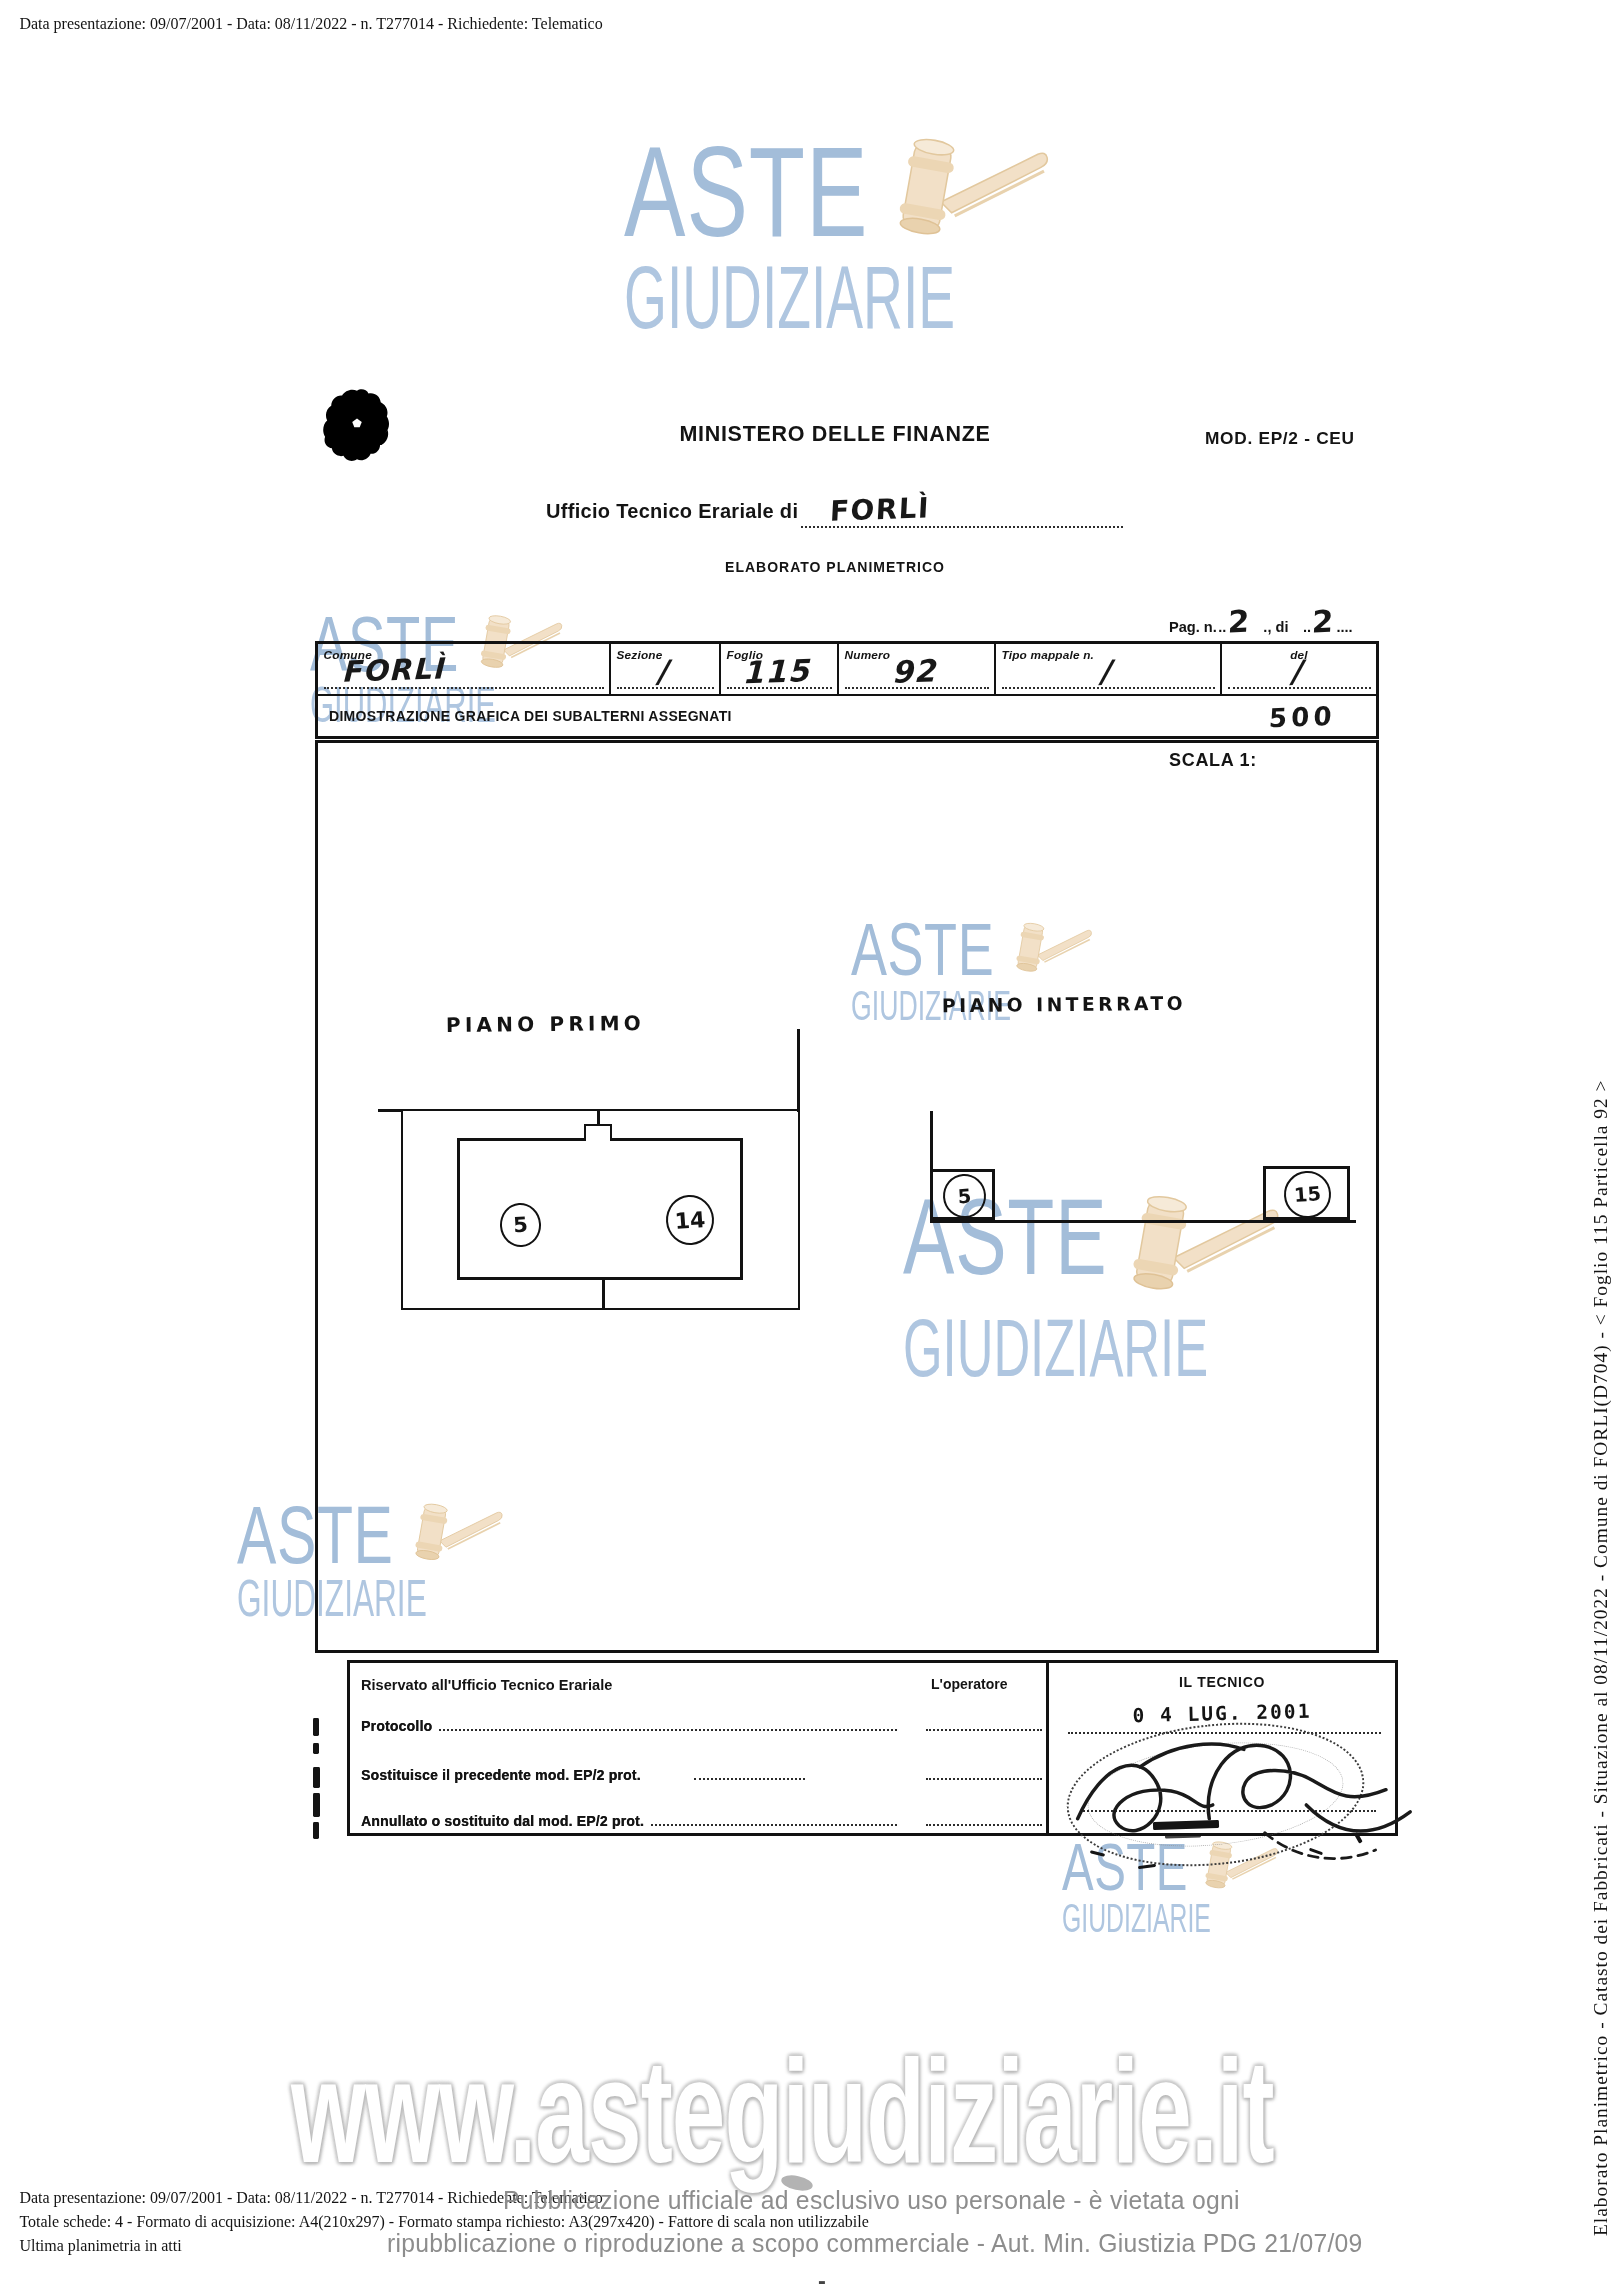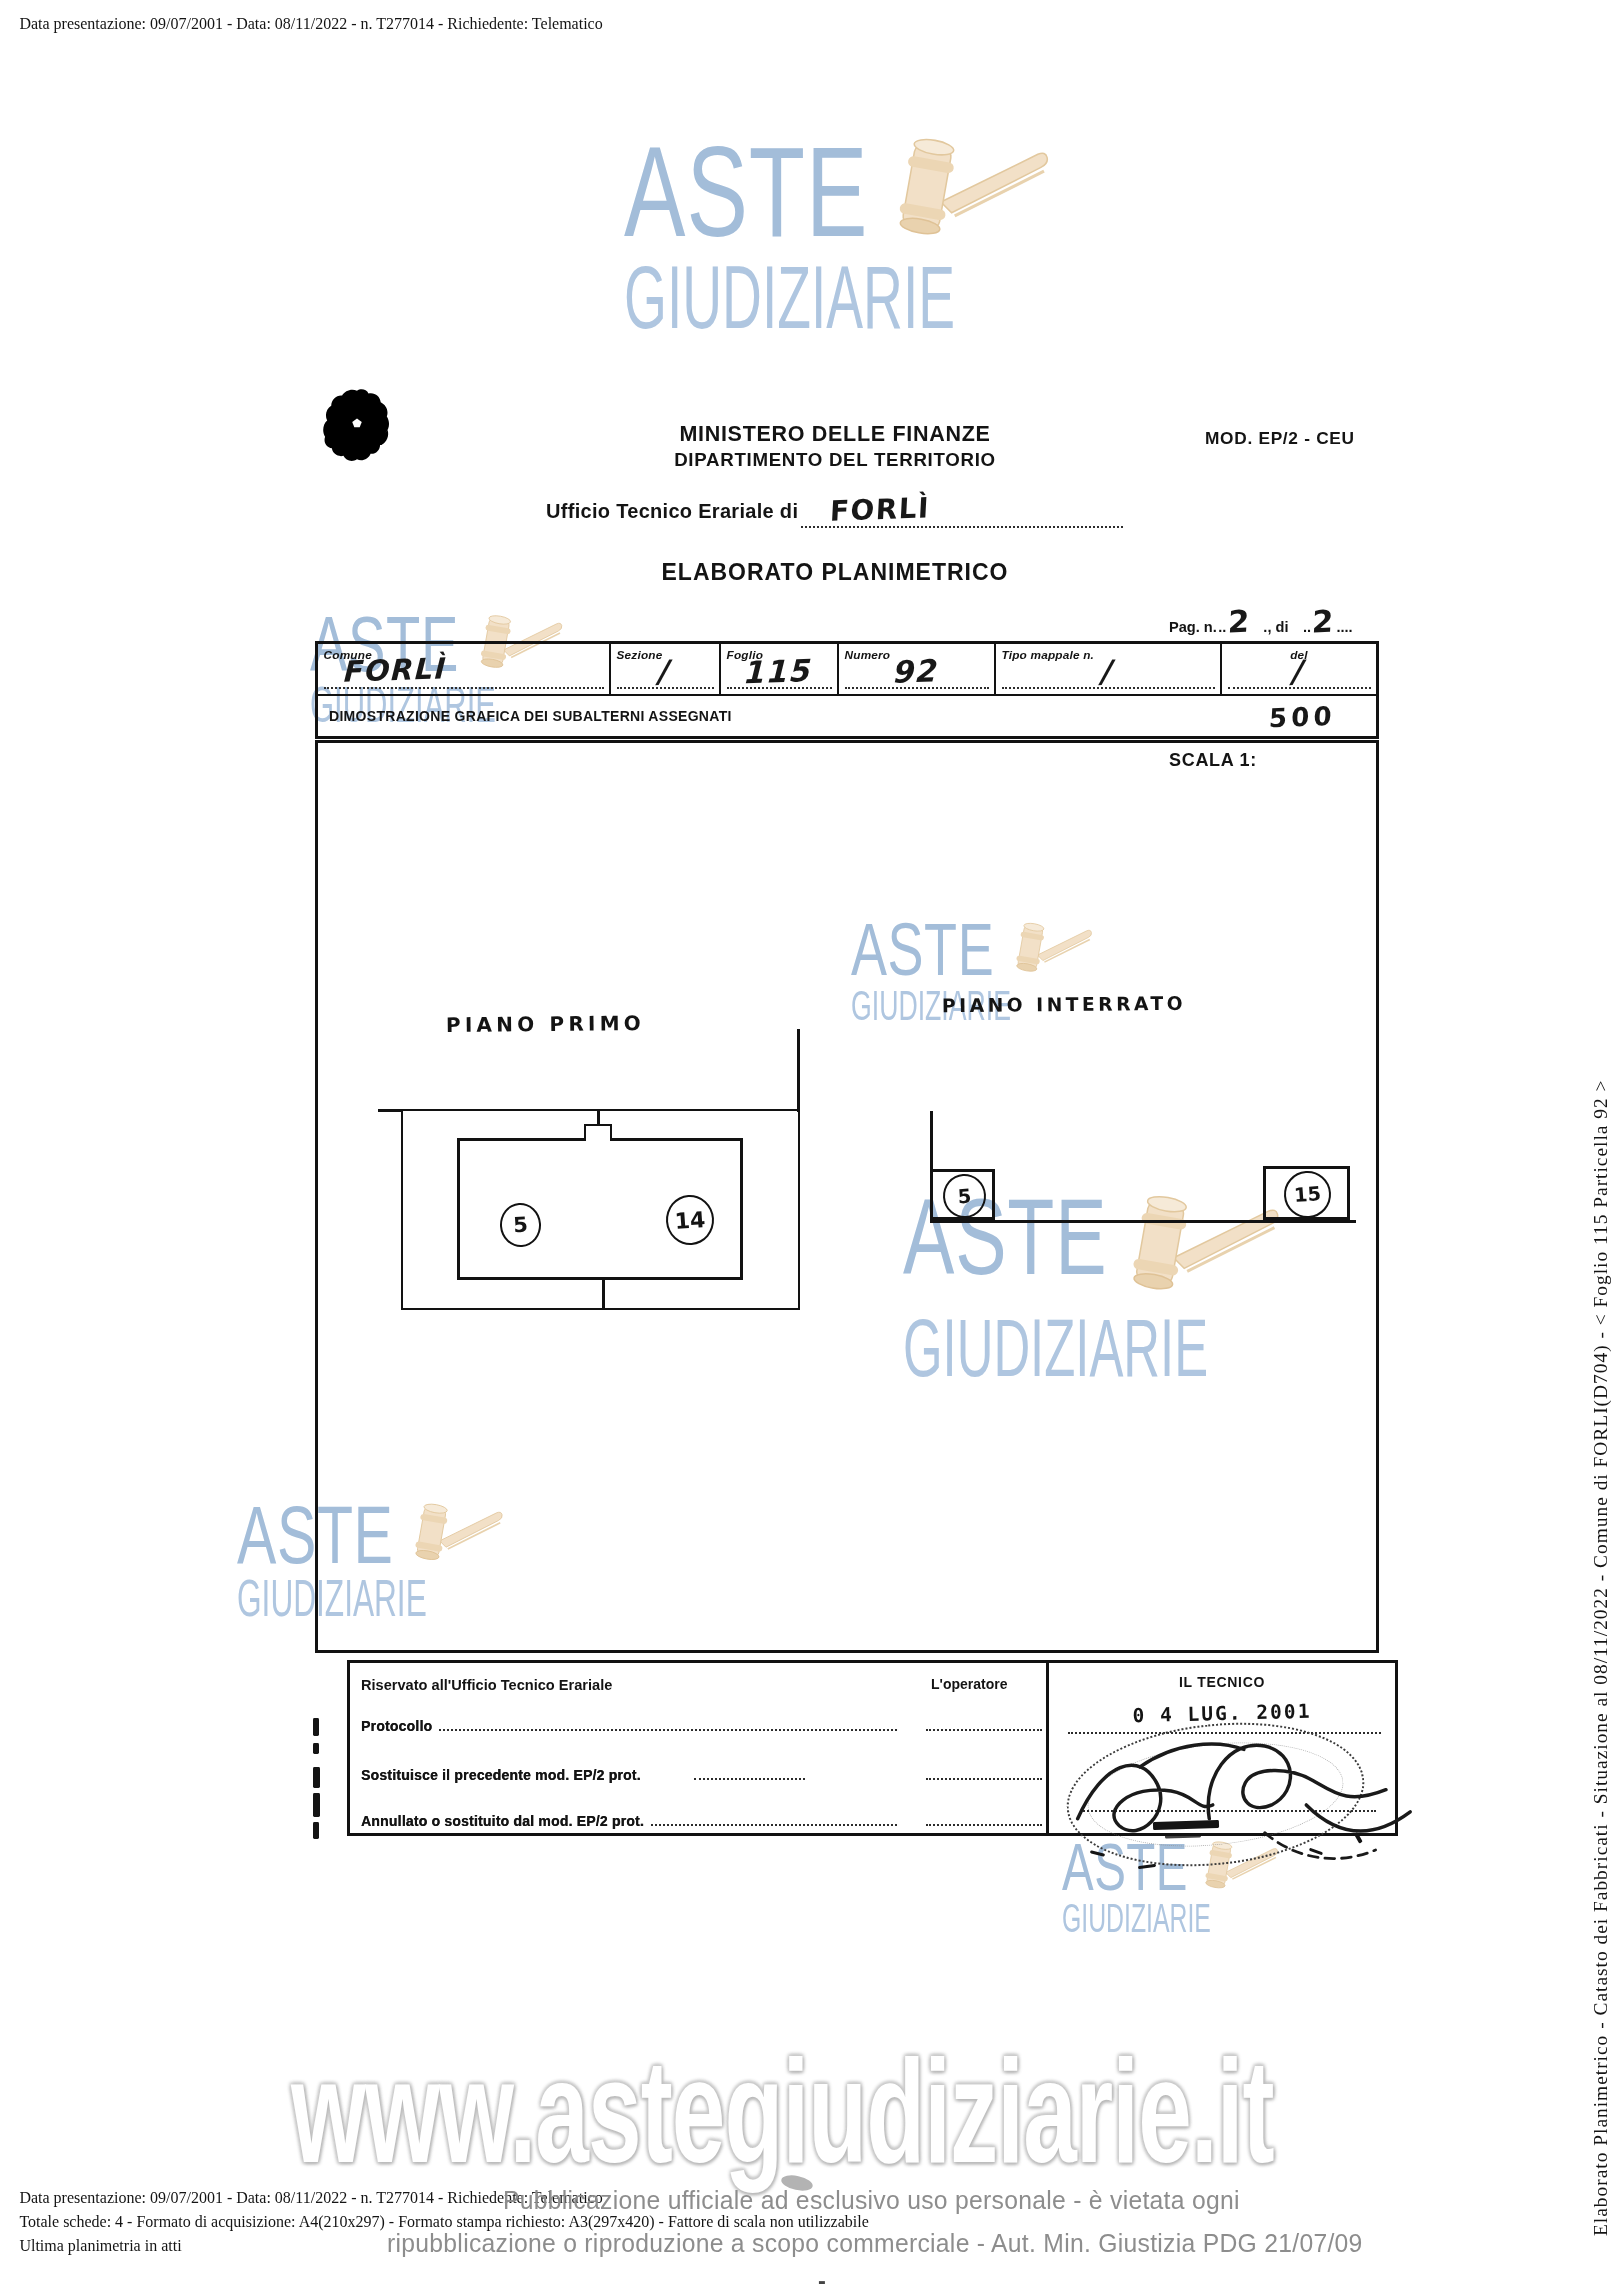--- a/index.html
+++ b/index.html
@@ -144,30 +144,29 @@
 
     <div class="abs pb" style="left:1205px;top:428px;font-size:17.3px;letter-spacing:0.7px;">MOD. EP/2 - CEU</div>
 
     <svg class="abs" style="left:323px;top:388px;width:68px;height:78px;" viewBox="0 0 100 115">
       <path fill="#000" d="M50 4 C56 0 64 2 67 8 C76 6 84 12 85 21 C93 25 97 34 94 42 C99 50 98 60 92 66 C95 74 91 82 84 84 C84 92 77 98 70 97 C67 105 57 109 50 105 C43 110 33 107 30 100 C22 102 14 97 13 89 C5 88 0 80 3 72 C-2 64 0 53 6 48 C2 40 5 30 12 26 C12 17 20 10 28 11 C32 4 42 0 50 4 Z"></path>
       <path fill="#000" d="M6 62 C14 70 22 74 30 74 L70 74 C80 74 90 68 95 62 C98 70 94 80 86 84 L16 86 C8 82 4 72 6 62 Z"></path>
       <path fill="#fff" d="M50 45 l7 5 -3 8 h-8 l-3 -8 Z"></path>
     </svg>
 
     <div class="abs pb" style="left:315px;top:422px;width:1040px;text-align:center;font-size:21.5px;letter-spacing:0.7px;">MINISTERO DELLE FINANZE</div>
-    <div class="abs pb" style="left:315px;top:449px;width:1040px;text-align:center;font-size:18.7px;letter-spacing:0.7px;">DIPARTIMENTO DEL TERRITORIO</div>
 
     <div class="abs" style="left:546px;top:495px;height:33px;">
       <span style="font-size:20px;font-weight:bold;letter-spacing:0.3px;vertical-align:bottom;line-height:33px;">Ufficio Tecnico Erariale di</span>
       <span class="dots" style="width:322px;height:29px;position:relative;vertical-align:bottom;">
         <span class="hw" style="position:absolute;left:29px;bottom:0px;font-size:28px;">FORLÌ</span>
       </span>
     </div>
 
-    <div class="abs pb" style="left:315px;top:559px;width:1040px;text-align:center;font-size:23px;letter-spacing:1px;">ELABORATO PLANIMETRICO</div>
+    <div class="abs pb" style="left:315px;top:559px;width:1040px;text-align:center;font-size:14px;letter-spacing:1px;">ELABORATO PLANIMETRICO</div>
 
     <div class="abs" style="left:1169px;top:602px;display:flex;align-items:flex-end;height:33px;">
       <span class="pb" style="font-size:14.6px;">Pag. n.</span>
       <span class="pb" style="font-size:14.6px;margin:0 1.4px;">..</span>
       <span class="hw" style="font-size:30.5px;line-height:.9;">2</span>
       <span class="pb" style="font-size:14.6px;margin:0 13px;">., di</span>
       <span class="pb" style="font-size:14.6px;margin:0 1.4px;">..</span>
       <span class="hw" style="font-size:30.5px;line-height:.9;">2</span>
       <span class="pb" style="font-size:14.6px;margin:0 1.4px;">....</span>
     </div>

